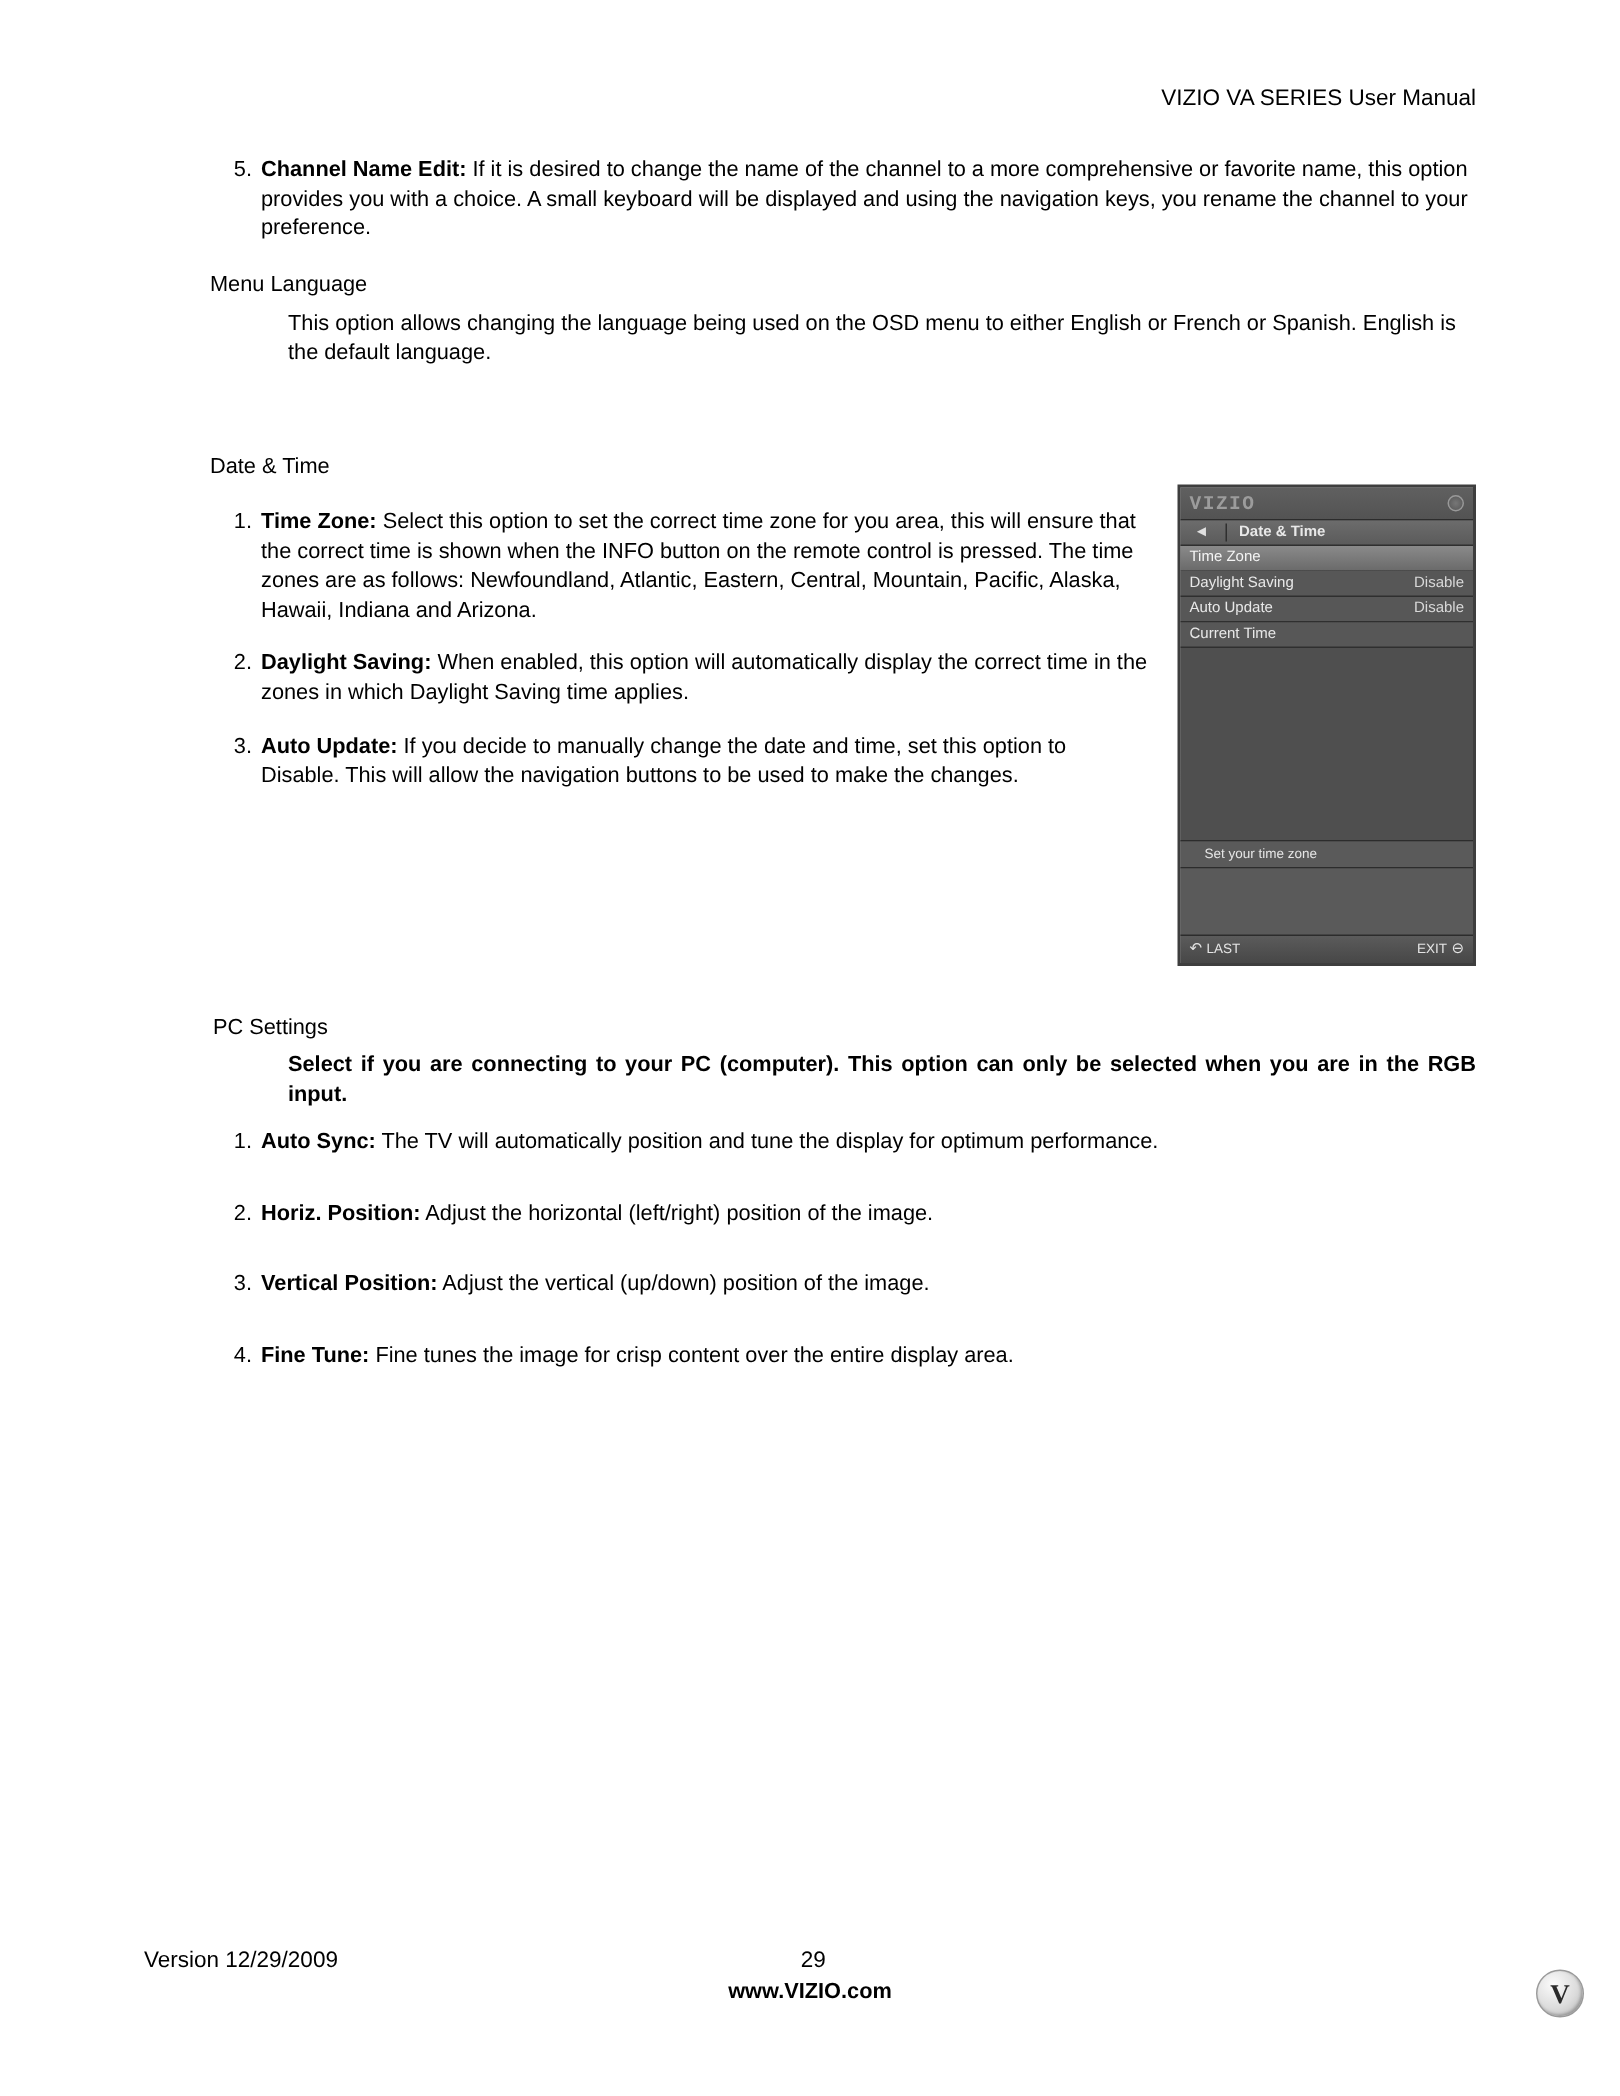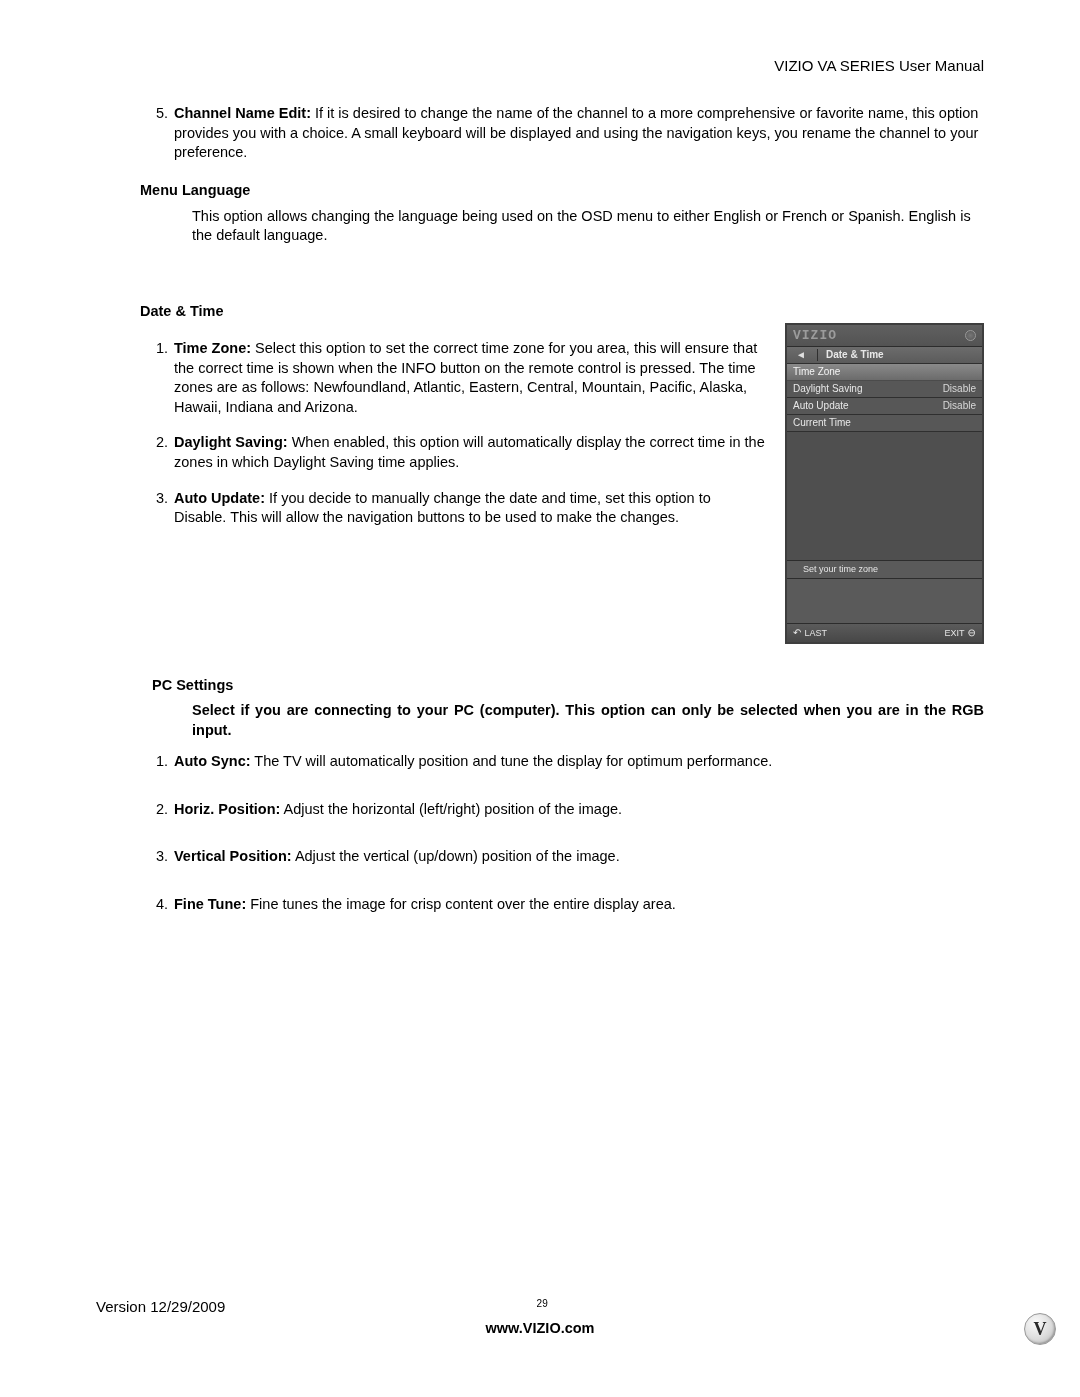--- a/index.html
+++ b/index.html
@@ -33,21 +33,21 @@
   .list-item .num {
     flex: 0 0 28px;
     text-align: right;
     padding-right: 6px;
   }
   .list-item .body {
     flex: 1;
   }
   .bold { font-weight: bold; text-align: center; }
   .h2 {
-    font-weight: bold;
+    font-weight: normal;
     margin: 18px 0 6px 0;
   }
   .h2.indent0 { margin-left: 0; }
   .h2.date { margin-top: 56px; }
   .para-indent {
     margin-left: 52px;
   }
   .section-datetime {
     display: flex;
     align-items: flex-start;
@@ -163,21 +163,21 @@
     bottom: 58px;
     left: 96px;
     right: 96px;
   }
   .footer-top {
     display: flex;
     justify-content: space-between;
     align-items: flex-start;
   }
   .footer-version { font-size: 15px; }
-  .footer-page { font-size: 10px; }
+  .footer-page { font-size: 15px; }
   .footer-url {
     text-align: center;
     font-weight: bold;
     margin-top: 2px;
   }
   .footer-logo {
     position: absolute;
     right: -72px;
     bottom: -6px;
     width: 30px;
@@ -272,21 +272,21 @@
         <div class="osd-blank"></div>
         <div class="osd-help">Set your time zone</div>
         <div class="osd-help-pad"></div>
         <div class="osd-footer">
           <span class="last"><span class="ico">↶</span><span>LAST</span></span>
           <span class="exit"><span>EXIT</span><span class="ico">⊖</span></span>
         </div>
       </div>
     </div>
 
-    <div class="h2 indent0" style="margin-top:32px; margin-left:12px;">PC Settings</div>
+    <div class="h2 indent0" style="margin-top:32px; margin-left:2px;">PC Settings</div>
     <div class="para-indent pc-para">Select if you are connecting to your PC (computer). This option can only be selected when you are in the RGB input.</div>
     <div class="spacer-md"></div>
 
     <div class="list-item">
       <div class="num">1.</div>
       <div class="body">
         <span class="bold">Auto Sync:</span><span> The TV will automatically position and tune the display for optimum performance.</span>
       </div>
     </div>
     <div class="spacer-md"></div>

